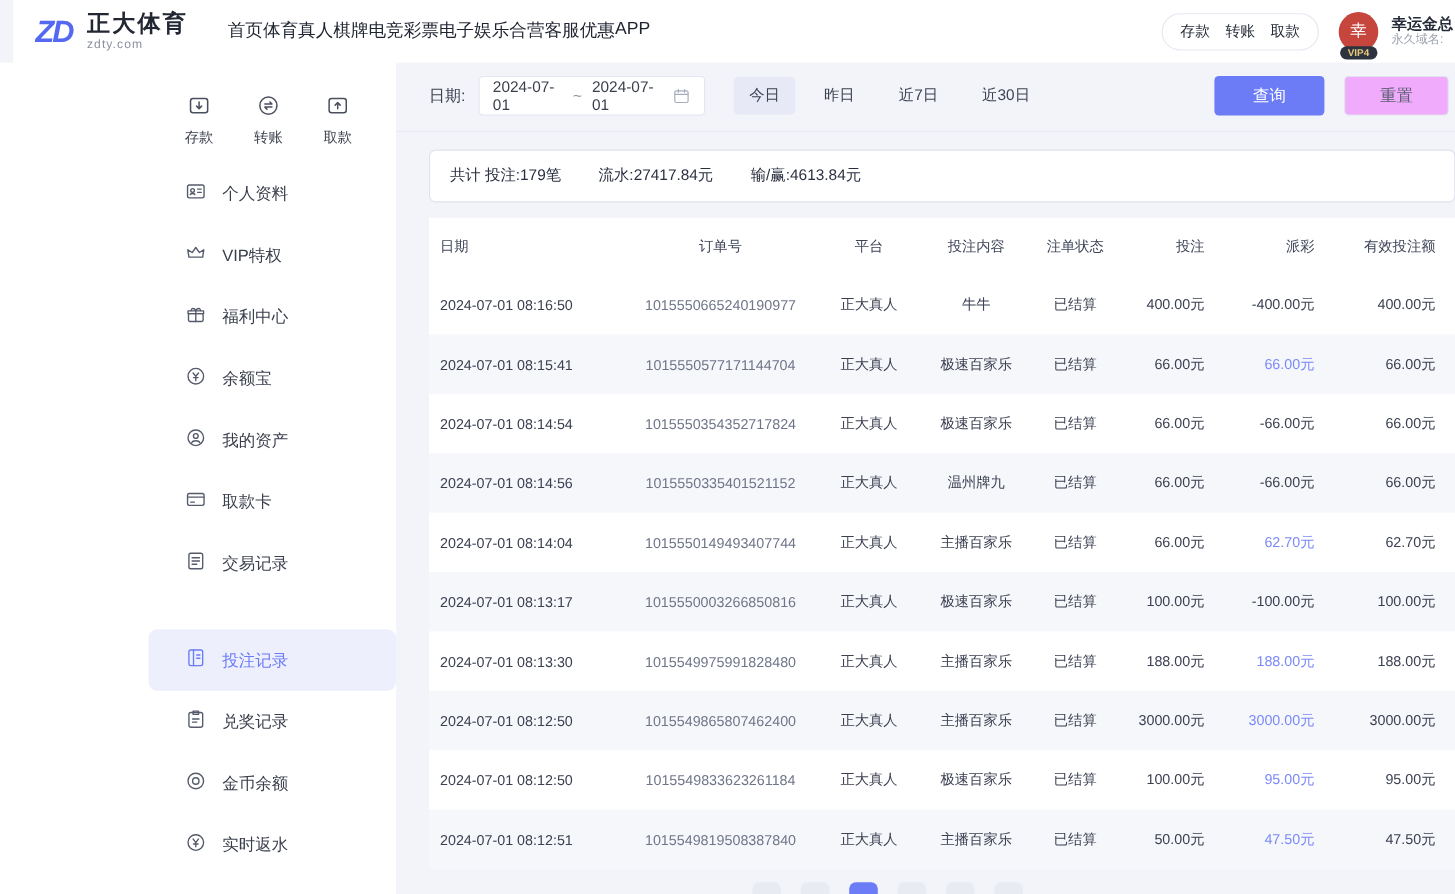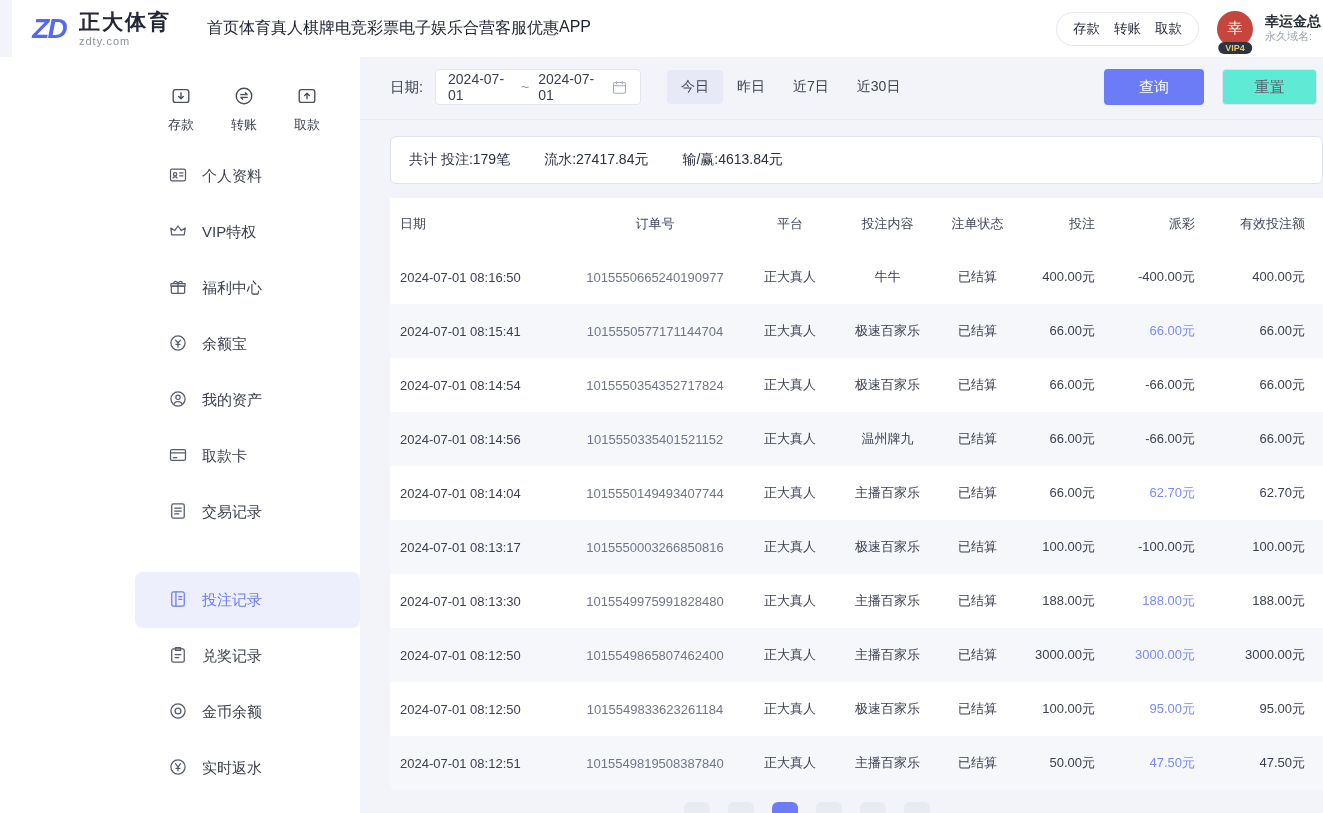--- a/index.html
+++ b/index.html
@@ -49,28 +49,28 @@
   
   .main { position:absolute; left:360px; top:57px; right:0; bottom:0; background:#f3f4f9; overflow:hidden; }
   .filter-row { display:flex; align-items:center; gap:12px; padding:12px 6px 14px 30px;
                 border-bottom:1px solid #e9eaf2; }
   .filter-label { font-size:14.5px; color:#3d4254; }
   .date-input { width:206px; height:36px; background:#fff; border:1px solid #e3e5ef; border-radius:4px;
                 display:flex; align-items:center; gap:9px; padding:0 12px; font-size:14px; color:#3a3f4c;
                 cursor:pointer; }
   .date-sep { color:#8a8f9e; }
   .cal-icon { margin-left:auto; color:#a6abbd; display:flex; cursor:pointer; }
-  .quick-ranges { display:flex; gap:0; margin-left:14px;justify-content:space-between; }
+  .quick-ranges { display:flex; gap:12px; margin-left:14px;justify-content:space-between; }
   .range-btn { padding:8px 14px; font-size:14px; color:#3d4254; border-radius:4px; cursor:pointer;
                background:transparent; border:none; font-family:inherit; }
   .range-btn.active { background:#e7eaf6; }
   .filter-actions { margin-left:auto; display:flex; gap:18px; }
   .btn-primary { width:100px; height:36px; background:#6b7cf6; color:#fff; border:none;
                  border-radius:4px; font-size:15px; cursor:pointer; font-family:inherit; }
-  .btn-ghost { width:95px; height:36px; background:#5eead4; border:1px solid #e0e3ee; color:#595f70;
+  .btn-ghost { width:95px; height:36px; background:#f0abfc; border:1px solid #e0e3ee; color:#595f70;
                border-radius:4px; font-size:15px; cursor:pointer; font-family:inherit; }
 
   .summary-card { margin:16px 0 0 30px; height:48px; background:#fff; border:1px solid #dfe2ec;
                   border-radius:6px; display:flex; align-items:center; gap:34px; padding:8px 18px;
                   font-size:14px; color:#2b3040; }
 
   .table { margin:14px 0 0 30px; background:#fff; }
   .trow { display:grid; grid-template-columns:180px 170px 100px 95px 85px 75px 100px 1fr;
           align-items:center; height:54px; padding-right:18px; font-size:13px; color:#3c4152; }
   .thead .trow { height:52px; color:#40465a; font-weight:500; background:#fff; }

